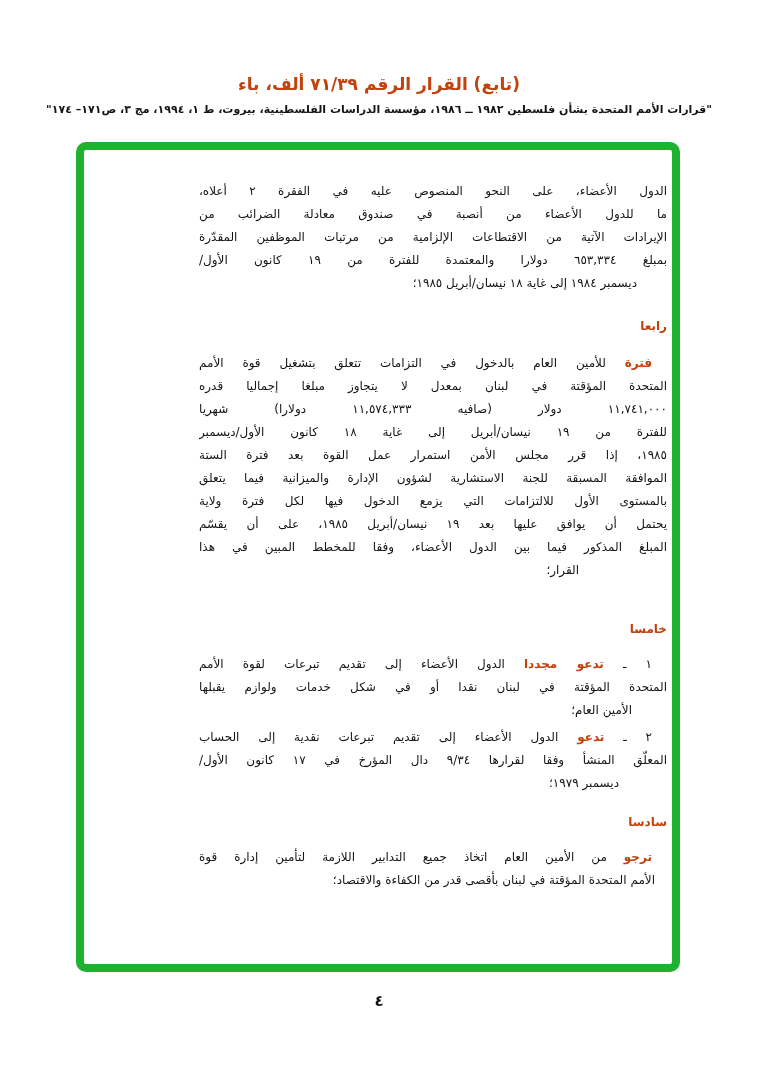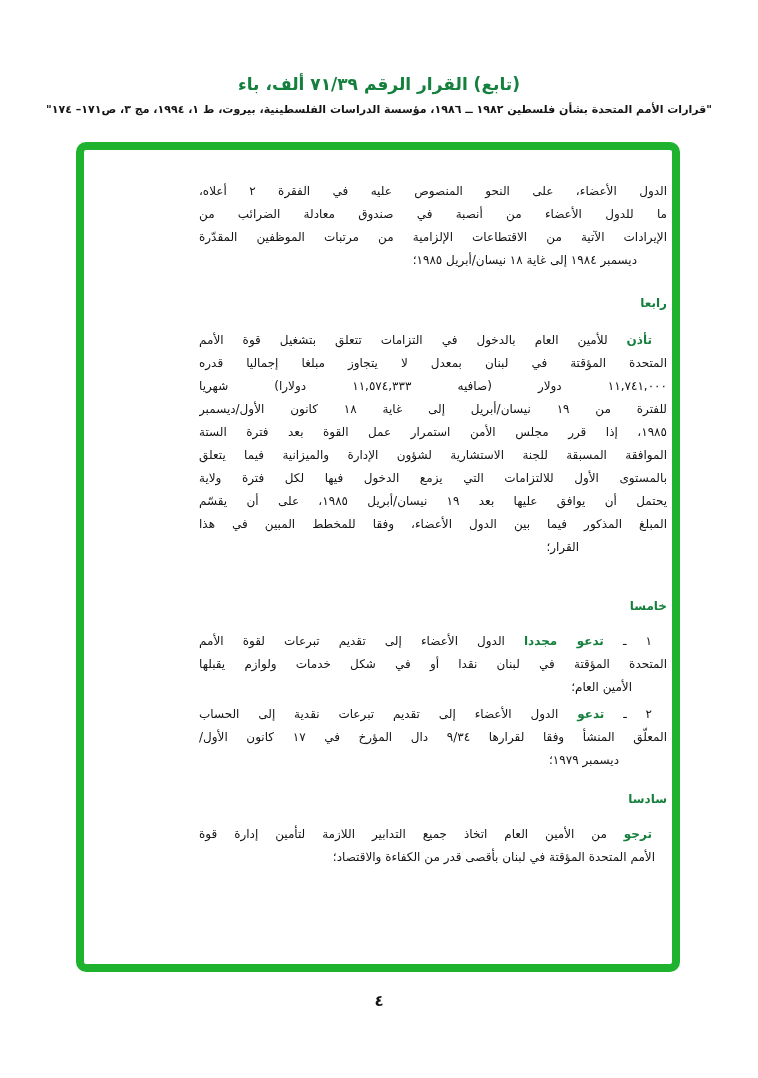--- a/index.html
+++ b/index.html
@@ -55,21 +55,21 @@
     overflow: hidden;
   }
   .t-line.short {
     text-align: left;
     text-align-last: right;
   }
   .h-line {
     font-weight: bold;
     height: 23px;
   }
-  .t-line b, .doc-title, .h-line { color: #15803d; }
+  .t-line b, .doc-title, .h-line { color: #c2410c; }
   .page-number {
     position: absolute;
     top: 992px; left: 0; right: 0;
     text-align: center;
     font-size: 15px;
     font-weight: bold;
   }
 </style>
 </head>
 <body>
@@ -79,23 +79,24 @@
   <div class="doc-title">(تابع) القرار الرقم ٧١/٣٩ ألف، باء</div>
 
   <div class="doc-source">"قرارات الأمم المتحدة بشأن فلسطين ١٩٨٢ ــ ١٩٨٦، مؤسسة الدراسات الفلسطينية، بيروت، ط ١، ١٩٩٤، مج ٣، ص١٧١– ١٧٤"</div>
 
   <div class="green-frame" style="border-color: rgb(30, 178, 47);"></div>
 
   <div class="body-col">
       <div class="t-line" style="margin-top: 0px;">الدول الأعضاء، على النحو المنصوص عليه في الفقرة ٢ أعلاه،</div>
       <div class="t-line">ما للدول الأعضاء من أنصبة في صندوق معادلة الضرائب من</div>
       <div class="t-line">الإيرادات الآتية من الاقتطاعات الإلزامية من مرتبات الموظفين المقدّرة</div>
+      <div class="t-line">بمبلغ ٦٥٣,٣٣٤ دولارا والمعتمدة للفترة من ١٩ كانون الأول/</div>
       <div class="t-line short" style="padding-right: 30px;">ديسمبر ١٩٨٤ إلى غاية ١٨ نيسان/أبريل ١٩٨٥؛</div>
       <div class="h-line" style="margin-top: 20px;">رابعا</div>
-      <div class="t-line" style="margin-top: 14px; padding-right: 15px;"><b>تأذن</b> للأمين العام بالدخول في التزامات تتعلق بتشغيل قوة الأمم</div>
+      <div class="t-line" style="margin-top: 14px; padding-right: 15px;"><b>فترة</b> للأمين العام بالدخول في التزامات تتعلق بتشغيل قوة الأمم</div>
       <div class="t-line">المتحدة المؤقتة في لبنان بمعدل لا يتجاوز مبلغا إجماليا قدره</div>
       <div class="t-line">١١,٧٤١,٠٠٠ دولار (صافيه ١١,٥٧٤,٣٣٣ دولارا) شهريا</div>
       <div class="t-line">للفترة من ١٩ نيسان/أبريل إلى غاية ١٨ كانون الأول/ديسمبر</div>
       <div class="t-line">١٩٨٥، إذا قرر مجلس الأمن استمرار عمل القوة بعد فترة الستة</div>
       <div class="t-line">الموافقة المسبقة للجنة الاستشارية لشؤون الإدارة والميزانية فيما يتعلق</div>
       <div class="t-line">بالمستوى الأول للالتزامات التي يزمع الدخول فيها لكل فترة ولاية</div>
       <div class="t-line">يحتمل أن يوافق عليها بعد ١٩ نيسان/أبريل ١٩٨٥، على أن يقسّم</div>
       <div class="t-line">المبلغ المذكور فيما بين الدول الأعضاء، وفقا للمخطط المبين في هذا</div>
       <div class="t-line short" style="padding-right: 88px;">القرار؛</div>
       <div class="h-line" style="margin-top: 36px;">خامسا</div>

